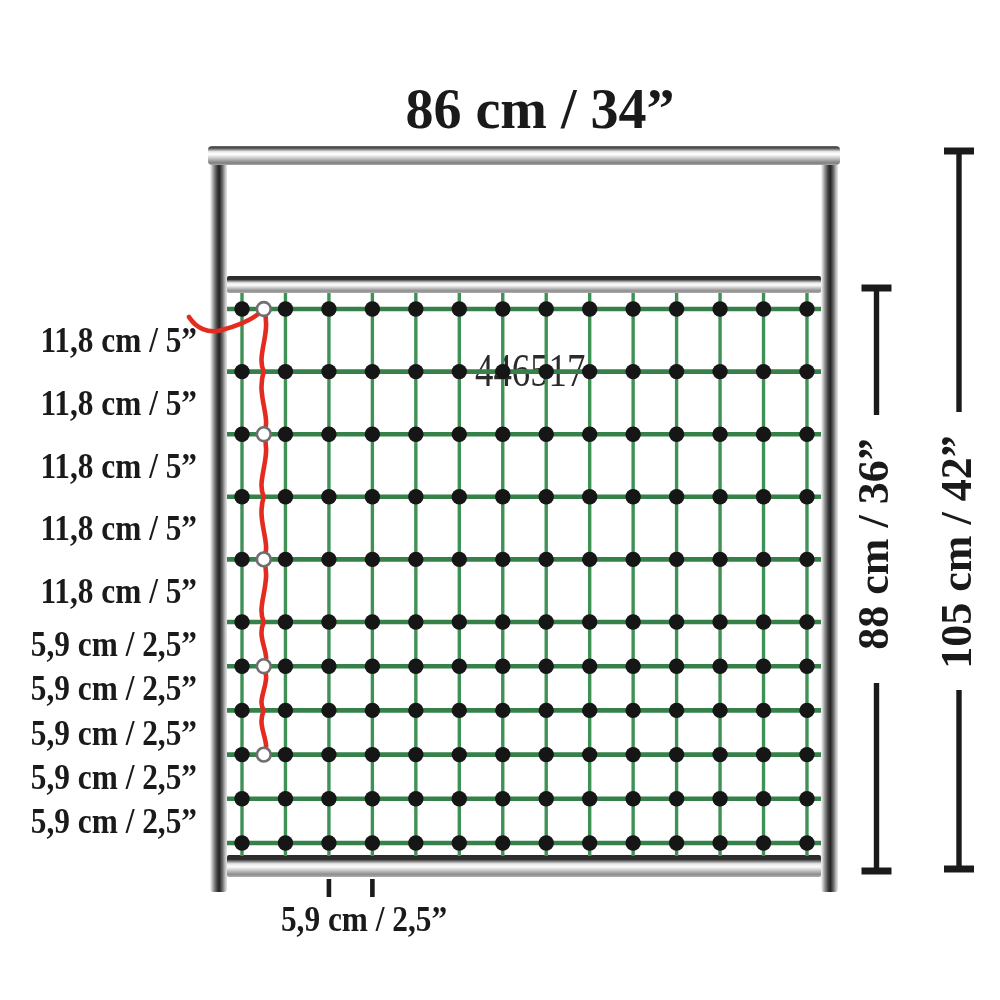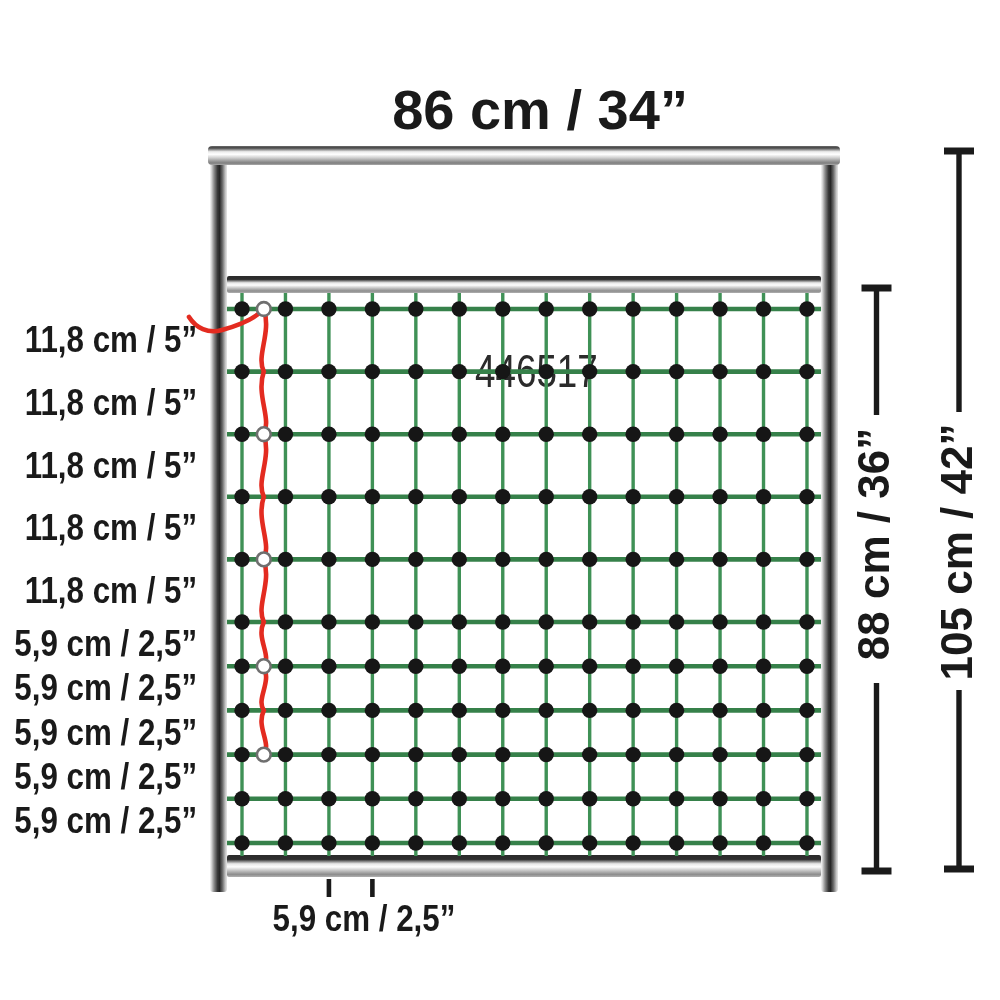--- a/index.html
+++ b/index.html
@@ -1,18 +1,18 @@
 <!DOCTYPE html>
 <html><head>
 <meta charset="utf-8">
 <style>
   html,body{margin:0;padding:0;background:#ffffff;}
   .stage{
     position:relative;width:1000px;height:1000px;background:#ffffff;overflow:hidden;
-    font-family:Liberation Sans, sans-serif;color:#1a1a1a;
+    font-family:Liberation Serif, serif;color:#1a1a1a;
   }
   .abs{position:absolute;}
   
   .title{
     top:77px;left:540px;transform:translateX(-50%);
     font-size:56px;font-weight:700;white-space:nowrap;letter-spacing:0;
   }
   .product-code{
     top:182px;left:247px;font-size:46px;font-weight:400;color:#2b2b2b;
     transform:scaleX(0.80);transform-origin:left center;white-space:nowrap;line-height:46px;

